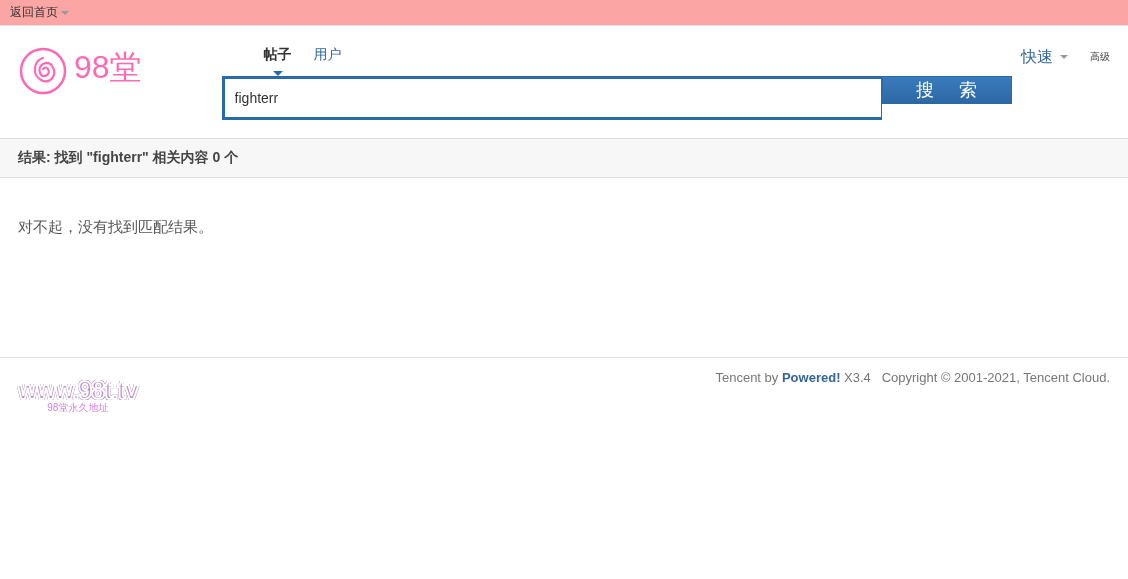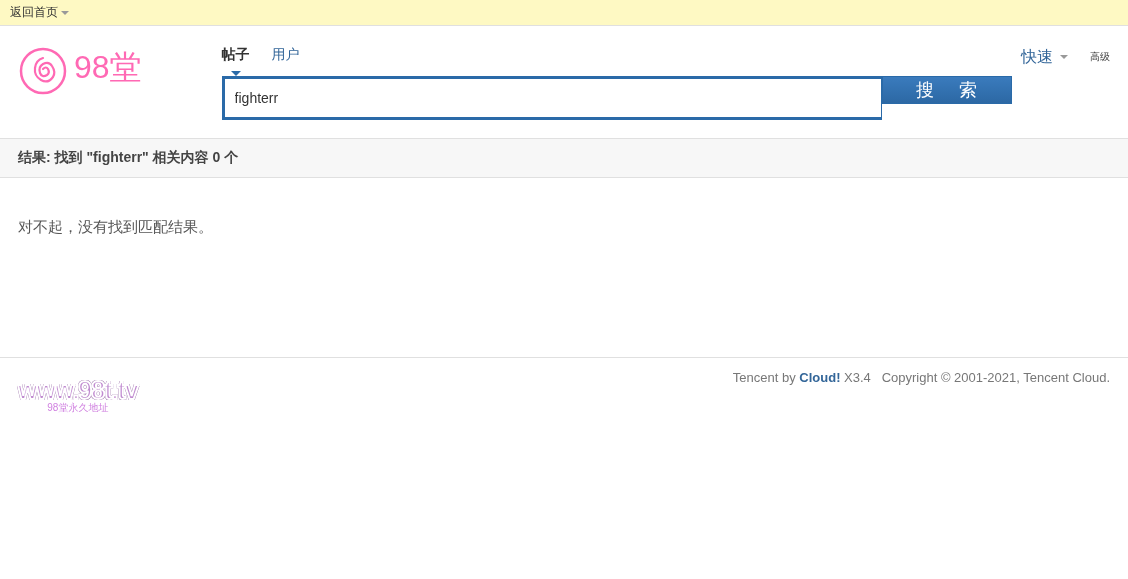--- a/index.html
+++ b/index.html
@@ -4,21 +4,21 @@
   <style>
     * { margin: 0; padding: 0; box-sizing: border-box; }
     body {
       font-family: "Microsoft YaHei", "PingFang SC", Arial, sans-serif;
       font-size: 13px;
       color: #333;
       background: #fff;
       width: 1128px;
     }
     .topbar {
-      background: #fef9c3;
+      background: #fca5a5;
       border-bottom: 1px solid #e0e0e0;
       padding: 4px 10px;
       height: 26px;
       display: flex;
       align-items: center;
     }
     .topbar a {
       color: #333;
       text-decoration: none;
       font-size: 12px;
@@ -54,20 +54,21 @@
       margin-left: 6px;
     }
     .search-area {
       flex: 1;
     }
     .tabs-row {
       display: flex;
       align-items: center;
       margin-bottom: 8px;
       position: relative;
+      margin-left: 42px;
     }
     .tabs-left { display: flex; gap: 22px; }
     .tabs-right { margin-left: auto; display: flex; gap: 22px; align-items: center; }
     .tab {
       color: #336699;
       font-size: 14px;
       cursor: pointer;
       padding-bottom: 4px;
       display: flex;
       align-items: center;
@@ -213,19 +214,19 @@
 
 <div class="result-header">结果: 找到 "fighterr" 相关内容 0 个</div>
 
 <div class="result-body">
   <div class="no-result">对不起，没有找到匹配结果。</div>
 </div>
 
 <div class="footer-divider"></div>
 <div class="footer">
   <div class="footer-text">
-    <span>Tencent by </span><span class="discuz">Cloud!</span><span> X3.4</span>&nbsp;&nbsp;&nbsp;<span>Copyright © 2001-2021, Tencent Cloud.</span>
+    <span>Tencent by </span><span class="discuz">Powered!</span><span> X3.4</span>&nbsp;&nbsp;&nbsp;<span>Copyright © 2001-2021, Tencent Cloud.</span>
   </div>
   <div class="footer-logo">
     <div class="footer-logo-text">www.98t.tv</div>
     <div class="footer-logo-sub">98堂永久地址</div>
   </div>
 </div>
 
 </body></html>

